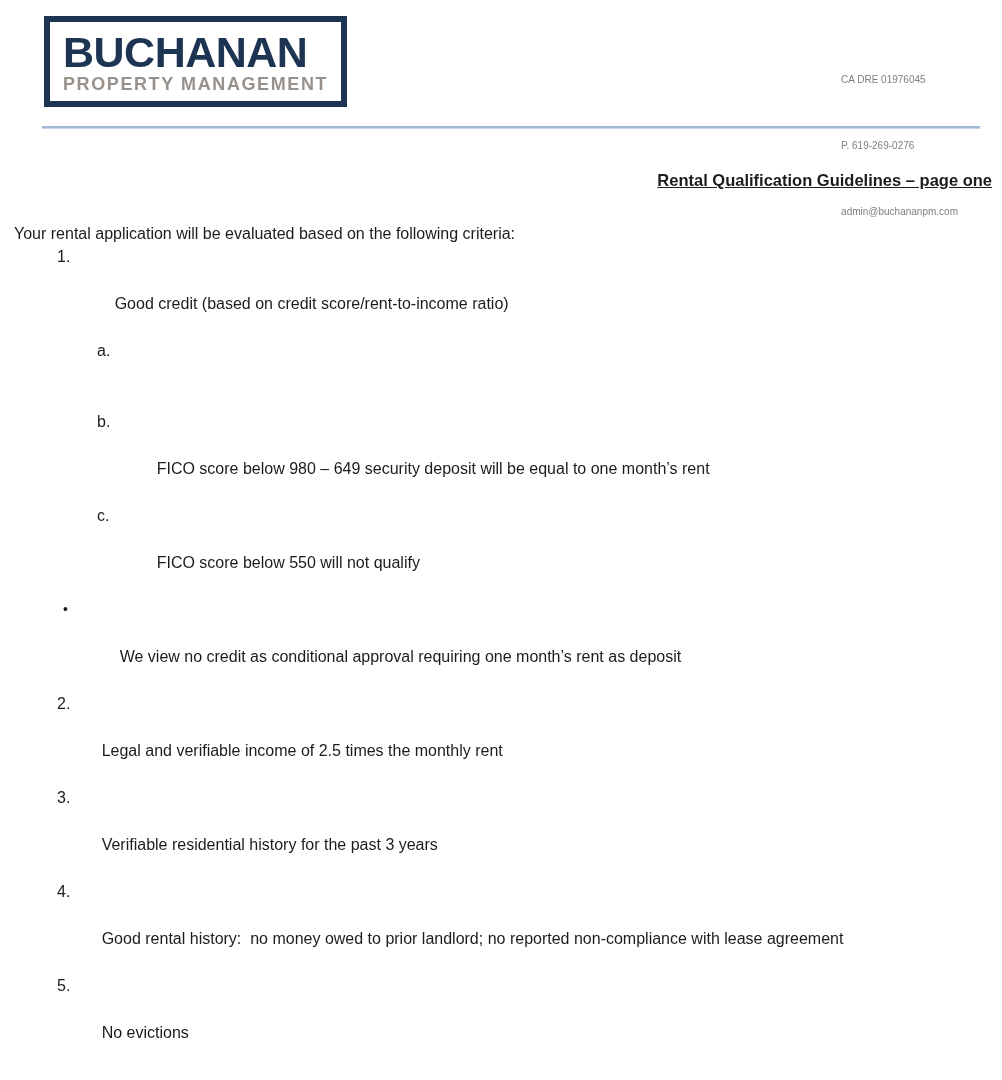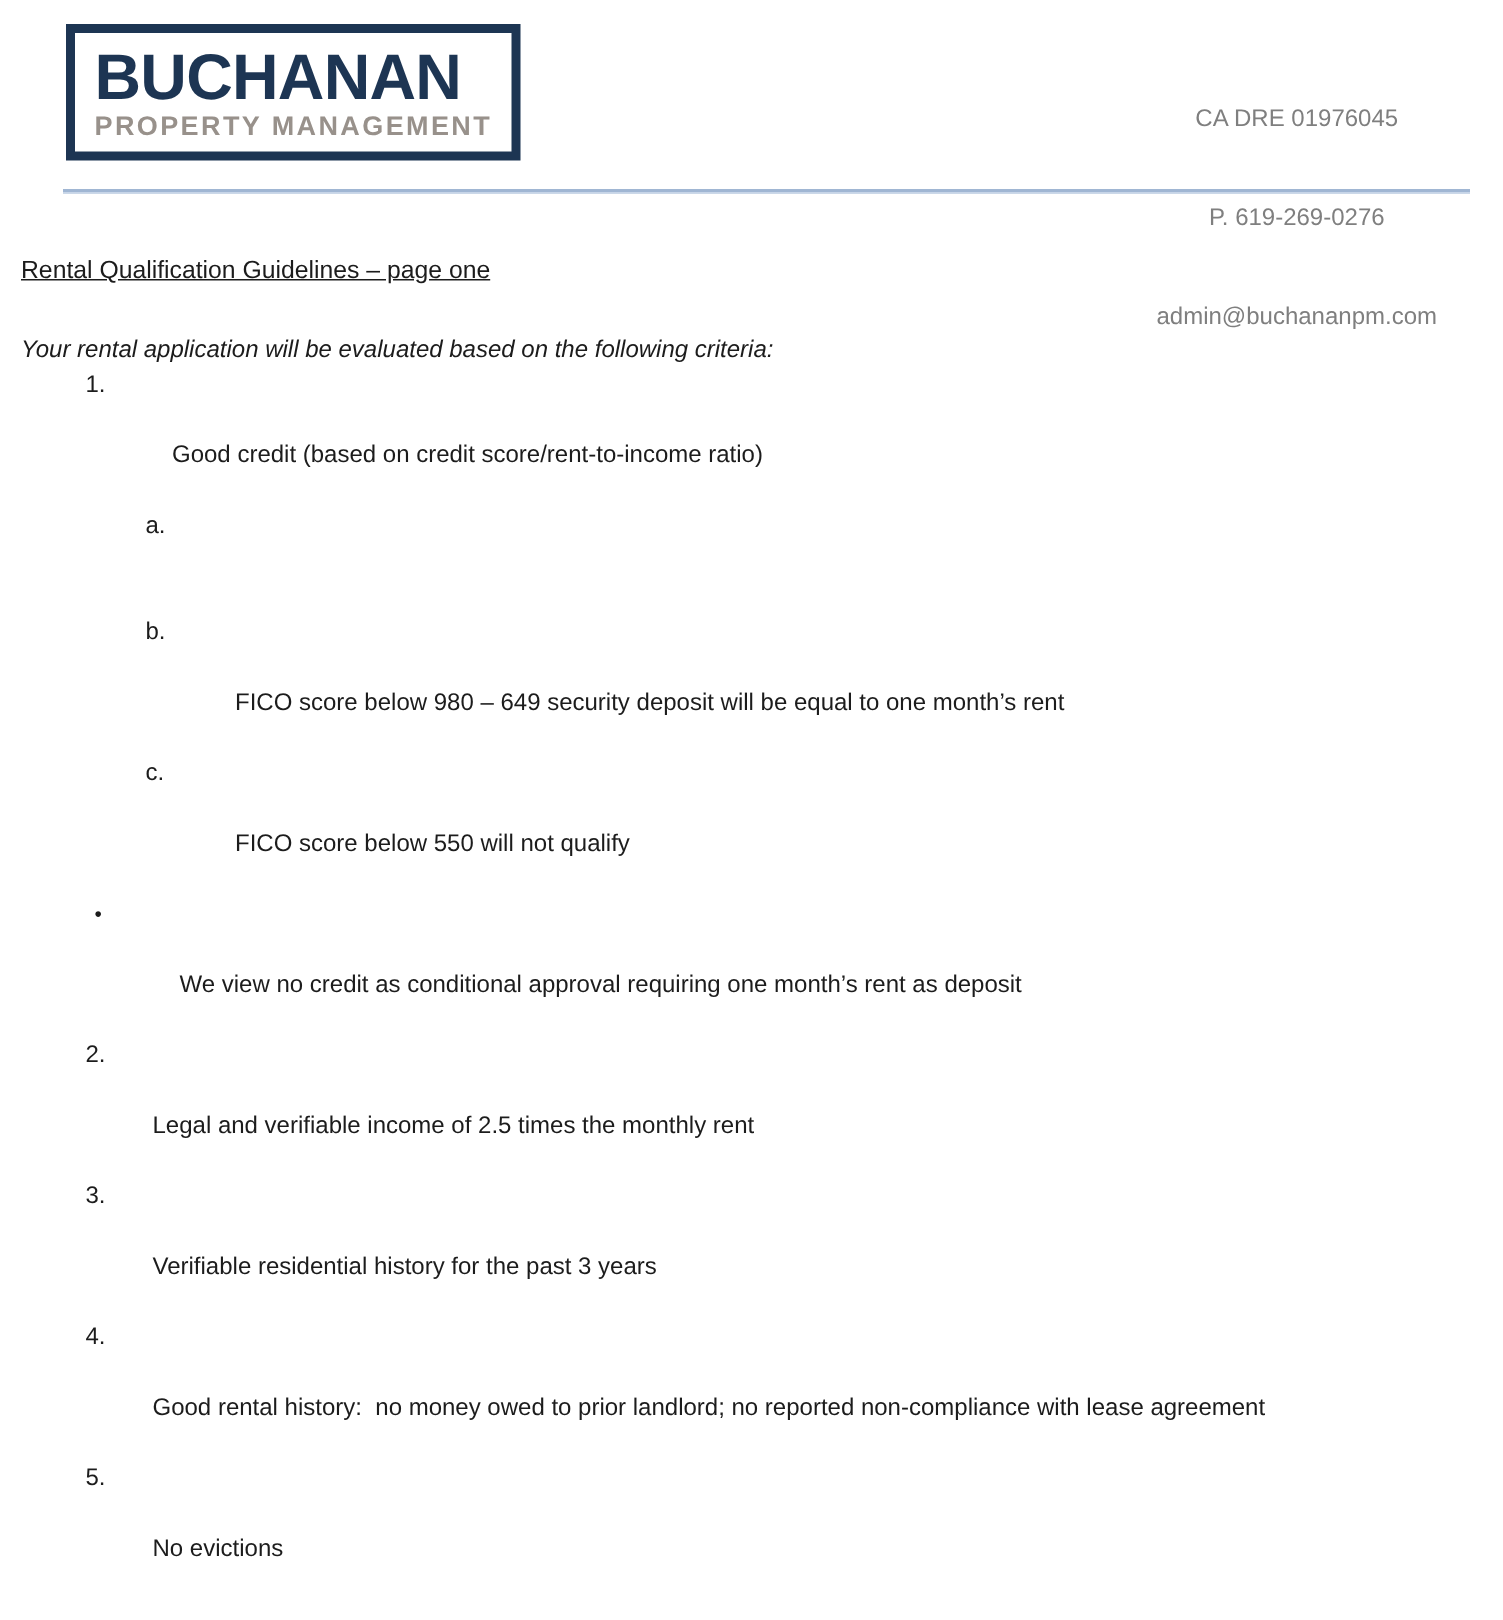--- a/index.html
+++ b/index.html
@@ -37,48 +37,48 @@
     font-size: 18px;
     line-height: 20px;
     letter-spacing: 1.6px;
     margin-top: 1px;
     white-space: nowrap;
     text-align: center;
   }
   .contact {
     position: absolute;
     top: 25px; right: 44px;
-    text-align: center;
+    text-align: left;
     color: #7f7f7f;
-    font-size: 16px;
+    font-size: 10px;
     line-height: 22px;
     white-space: pre;
   }
   .divider {
     position: absolute;
     left: 42px; right: 22px; top: 126px;
     height: 2px;
     background: #a0b6d3;
     border-bottom: 1px solid #c7d5e8;
   }
 
   
   .content {
     position: absolute;
     top: 129px; left: 14px; right: 10px;
   }
   .doc-title {
     margin-top: 40px;
-    text-align: left;
-    font-weight: normal;
+    text-align: right;
+    font-weight: bold;
     font-size: 16.5px;
   }
   .doc-title .u { text-decoration: underline; }
 
-  .para { white-space: pre-wrap; font-style: italic; }
+  .para { white-space: pre-wrap; }
   .intro        { margin-top: 29px; }
   .u { text-decoration: underline; }
 
   .li { position: relative; white-space: pre-wrap; }
   .li .mk { position: absolute; top: 0; }
   .li-num        { padding-left: 61px; }
   .li-num .mk    { left: 43px; }
   .li-num-first      { padding-left: 74px; }
   .li-num-first .mk  { left: 43px; }
   .li-alpha      { padding-left: 116px; }

